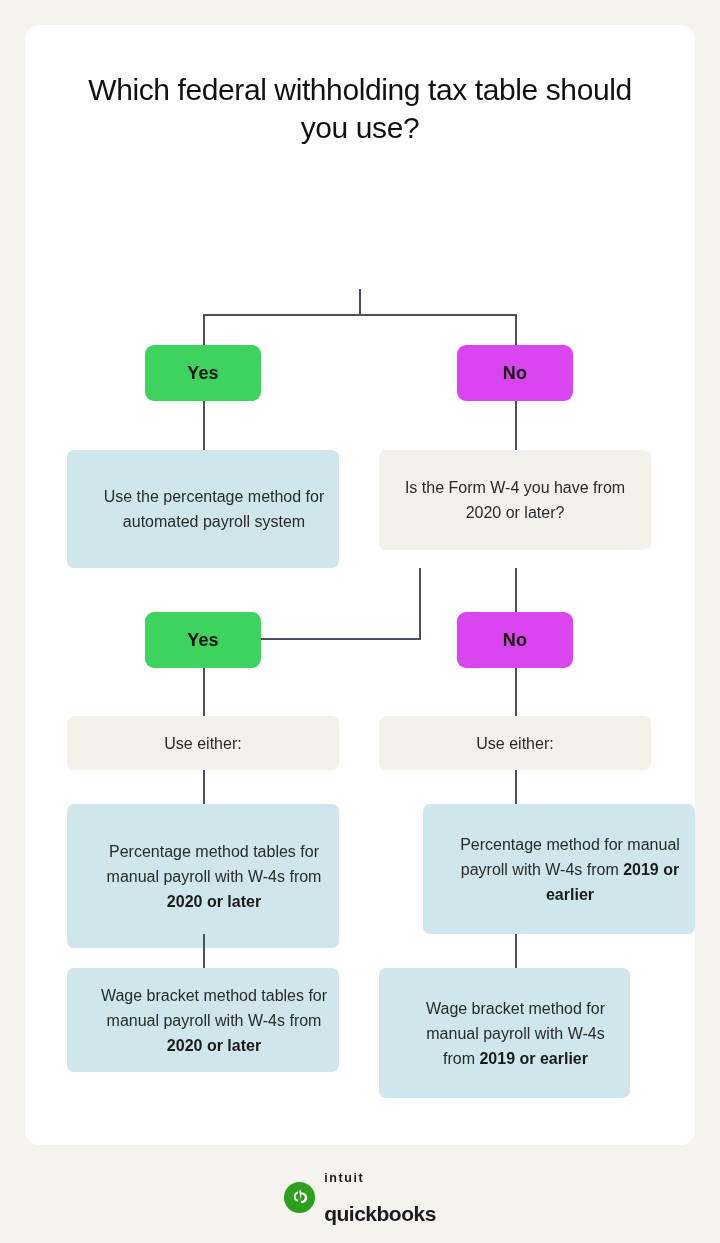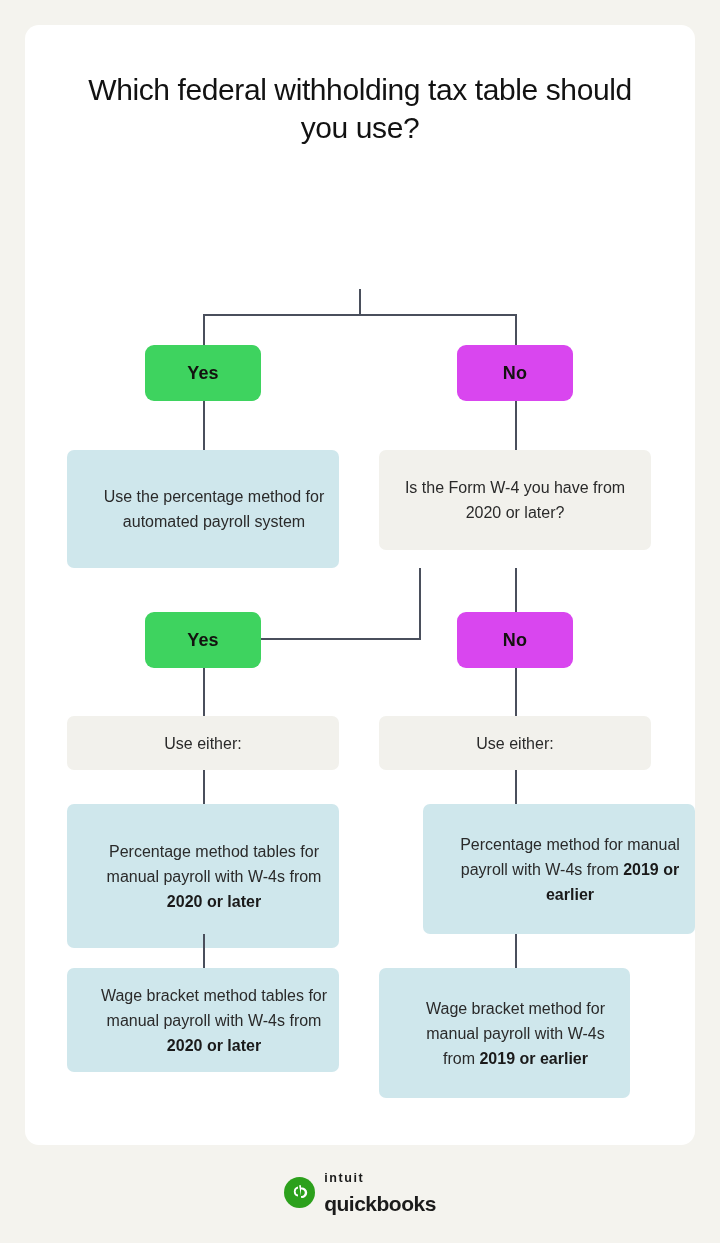--- a/index.html
+++ b/index.html
@@ -108,21 +108,21 @@
     justify-content: center;
     flex: none;
   }
   #logo-mark svg { display: block; }
   #logo-words { display: flex; flex-direction: column; line-height: 1; }
   #logo-intuit {
     font-size: 12.5px;
     font-weight: 700;
     letter-spacing: 1.6px;
     color: #1B1B1B;
-    margin-bottom: 8px;
+    margin-bottom: 18px;
   }
   #logo-qb {
     font-size: 21px;
     font-weight: 700;
     letter-spacing: -0.5px;
     color: #1B1B1B;
   }
 </style>
 </head>
 <body>

